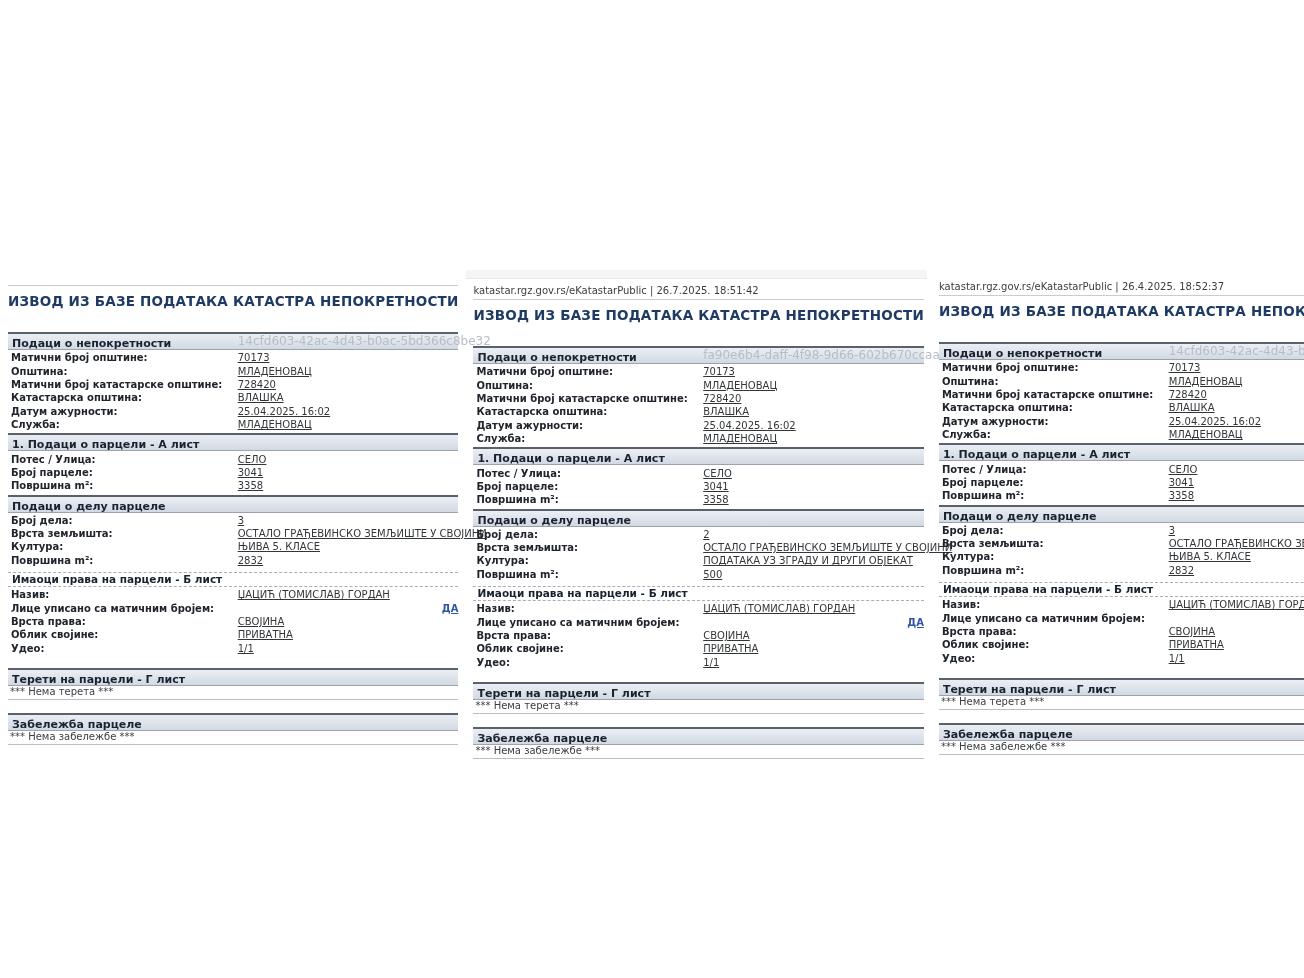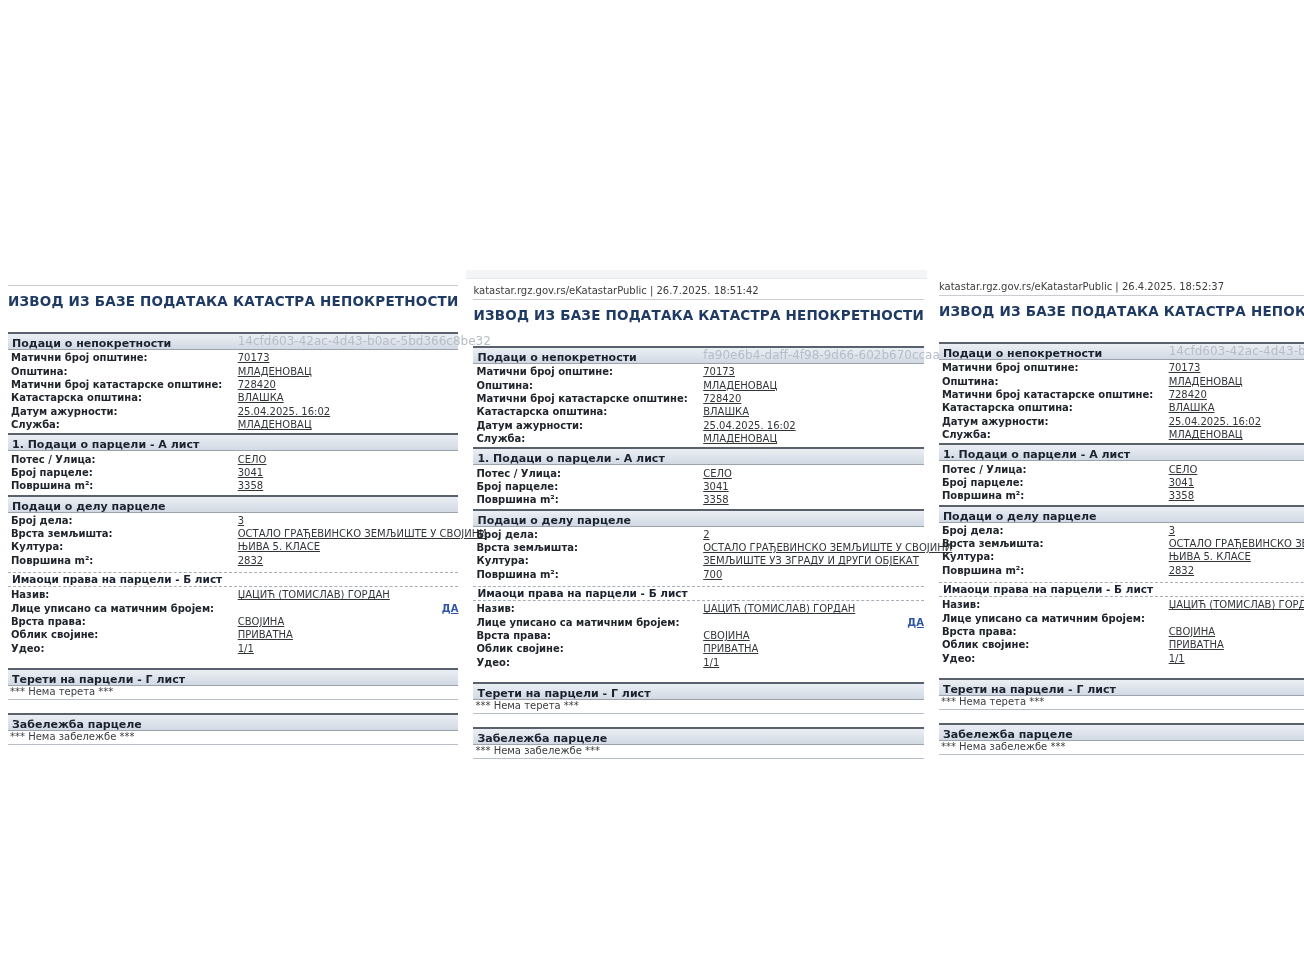--- a/index.html
+++ b/index.html
@@ -246,25 +246,25 @@
         <div class="row">
             <span class="lbl">Број дела:</span>
             <span class="val">2</span>
           </div>
         <div class="row">
             <span class="lbl">Врста земљишта:</span>
             <span class="val">ОСТАЛО ГРАЂЕВИНСКО ЗЕМЉИШТЕ У СВОЈИНИ</span>
           </div>
         <div class="row">
             <span class="lbl">Култура:</span>
-            <span class="val">ЗЕМЉИШТЕ УЗ ЗГРАДУ И ДРУГИ ОБЈЕКАТ</span>
-          </div>
-        <div class="row">
-            <span class="lbl">Површина m²:</span>
-            <span class="val">700</span>
+            <span class="val">ПОДАТАКА УЗ ЗГРАДУ И ДРУГИ ОБЈЕКАТ</span>
+          </div>
+        <div class="row">
+            <span class="lbl">Површина m²:</span>
+            <span class="val">500</span>
           </div>
       </div>
 
       <div class="subhead">Имаоци права на парцели - Б лист</div>
       <div class="rows">
         <div class="row">
             <span class="lbl">Назив:</span>
             <span class="val">ЏАЦИЋ (ТОМИСЛАВ) ГОРДАН</span>
           </div>
         <div class="row">

